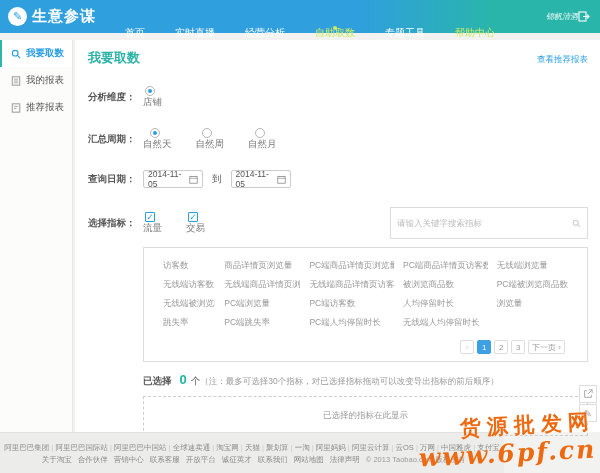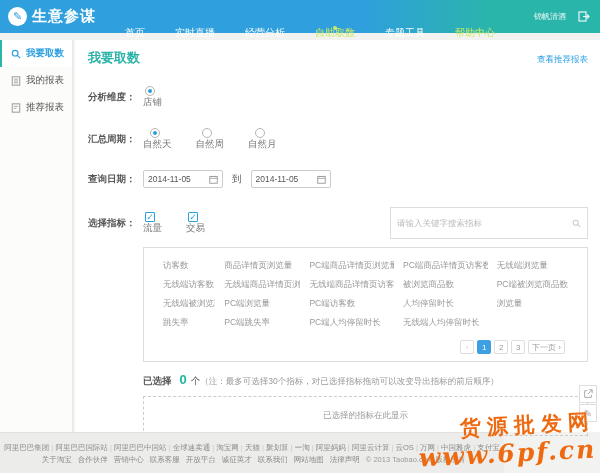--- a/index.html
+++ b/index.html
@@ -14,21 +14,21 @@
   .logo-icon { width:19px; height:19px; background:#fff; border-radius:50%; color:#2f9fdd;
     font-size:11px; display:flex; align-items:center; justify-content:center; }
   .logo-text { color:#fff; font-size:15px; font-weight:bold; letter-spacing:1px; }
   .nav { display:flex; margin-left:14px; height:33px; }
   .nav-item { position:relative; color:#fff; font-size:10px; font-weight:normal;
     line-height:33px; padding:16px 15px; cursor:pointer; }
   .nav-item.active { color:#cdeb5f; }
   .nav-item.active::after { content:""; position:absolute; left:50%; bottom:3px; width:4px; height:4px;
     margin-left:-2px; border-radius:50%; background:#cdeb5f; }
   .nav-item.hl { color:#cdeb5f; }
-  .userbox { margin-left:auto; margin-right:10px; display:flex; align-items:center; gap:12px; }
+  .userbox { margin-left:auto; margin-right:10px; display:flex; align-items:center; gap:0;font-style:italic; }
   .username { color:#e8f8f4; font-size:8px; cursor:pointer; }
   .logout { width:12px; height:11px; display:flex; align-items:center; cursor:pointer; }
 
   
   .sidebar { position:absolute; left:0; top:40px; width:73px; height:392px; background:#fcfcfb;
     border-right:1px solid #e7e7e5; z-index:2; }
   .side-item { height:27px; display:flex; align-items:center; gap:5px; padding-left:9px;
     font-size:9.5px; color:#555; border-left:2px solid transparent; cursor:pointer; }
   .side-item .sicon { color:#9a9a9a; display:flex; }
   .side-item.active { color:#2a9fe0; font-weight:bold; border-left-color:#2bb6ac; background:#fff; }
@@ -45,21 +45,21 @@
   .flabel { font-weight:bold; color:#555; width:55px; flex:none; }
   .opt { display:flex; align-items:center; margin-right:24px; color:#777; cursor:pointer;flex-direction:column; }
   .radio { width:10px; height:10px; border:1px solid #b5b5b5; border-radius:50%; background:#fff;
     position:relative; margin-right:5px; flex:none; }
   .radio.checked::after { content:""; position:absolute; left:2px; top:2px; width:4px; height:4px;
     border-radius:50%; background:#2a9fe0; }
   .checkbox { width:10px; height:10px; border:1px solid #2a9fe0; border-radius:1px; background:#fff;
     color:#2a9fe0; font-size:9px; line-height:8px; text-align:center; margin-right:5px; flex:none; }
   .checkbox.checked::after { content:"\2713"; }
 
-  .date-box { width:80px; height:18px; border:1px solid #ccc; border-radius:2px; background:#fff;
+  .date-box { width:60px; height:18px; border:1px solid #ccc; border-radius:2px; background:#fff;
     display:flex; align-items:center; justify-content:space-between; padding:0 4px;
     font-size:8.5px; color:#555; cursor:pointer; }
   .to-word { margin:0 9px; color:#555; }
   .cal-icon { color:#999; display:flex; }
 
   .search-box { margin-left:auto; width:198px; height:32px; border:1px solid #ddd; background:#fff;
     display:flex; align-items:center; padding:0 6px; }
   .search-box input { flex:1; border:none; outline:none; font-size:8.5px; color:#666; background:transparent;
     font-family:inherit; }
   .search-box input::placeholder { color:#bbb; }

